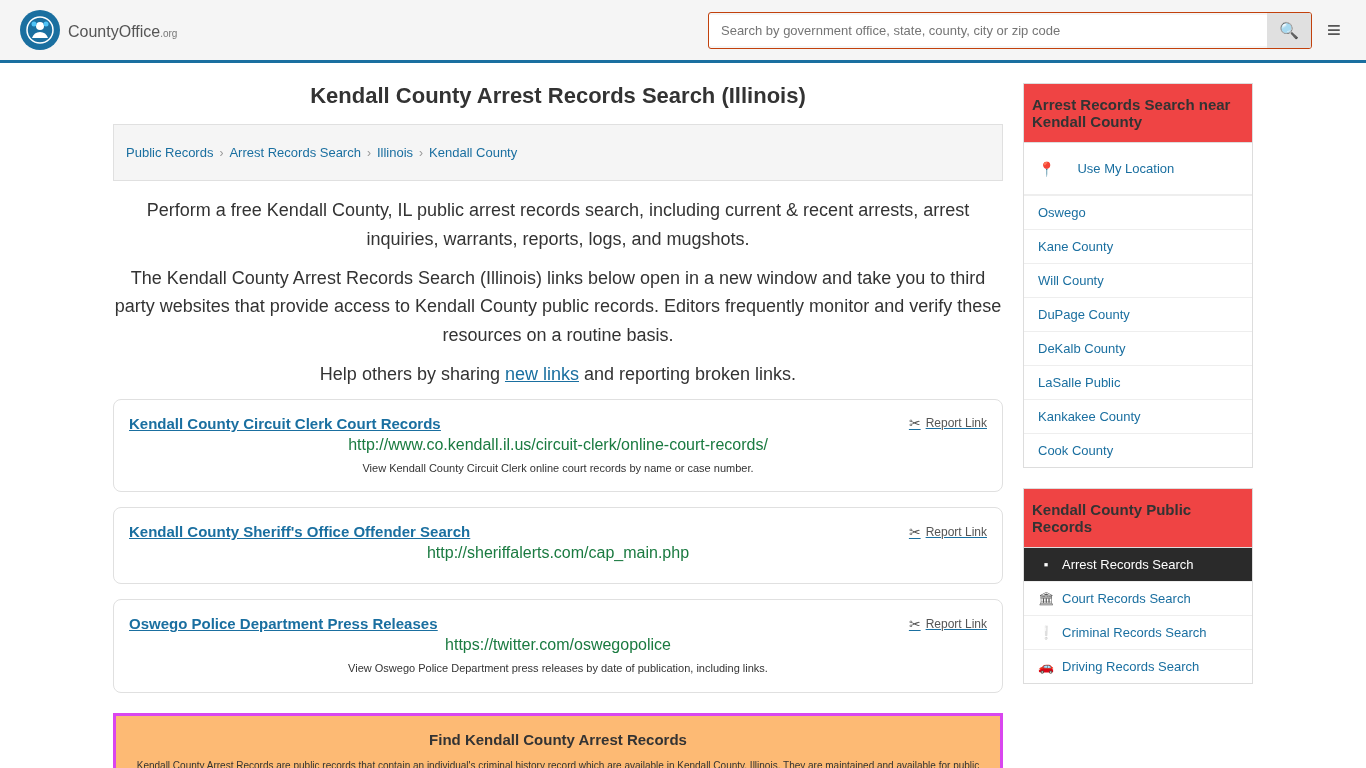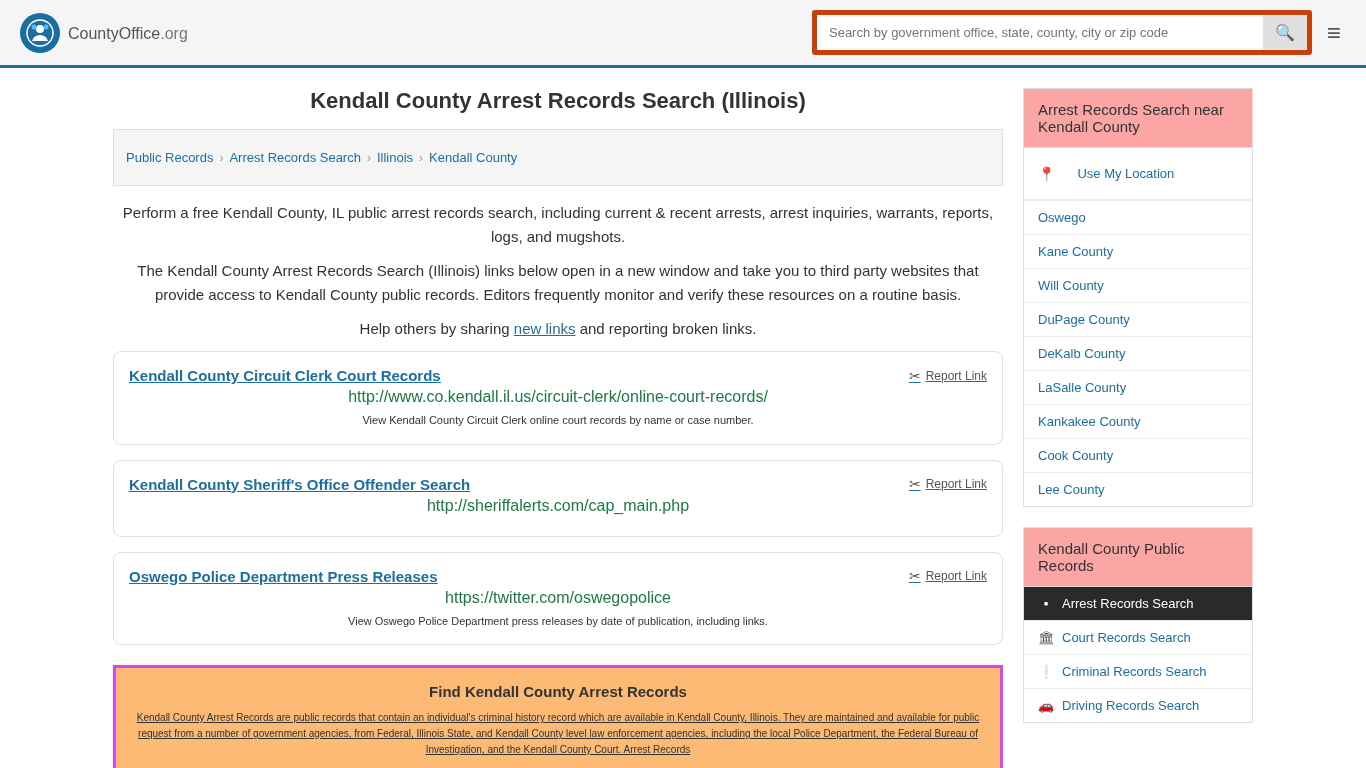--- a/index.html
+++ b/index.html
@@ -41,24 +41,24 @@
       font-size: 16px;
     }
     .header-right {
       display: flex;
       align-items: center;
       gap: 10px;
     }
     .search-bar {
       display: flex;
       align-items: center;
-      border: 5px solid #c2410c;
+      border: 1px solid #c2410c;
       border-radius: 3px;
       overflow: hidden;
-      width: 500px;
+      width: 604px;
       justify-content: space-between;
     }
     .search-bar input {
       flex: 1;
       border: none;
       outline: none;
       padding: 8px 12px;
       font-size: 13px;
       color: #666;
     }
@@ -110,21 +110,21 @@
     }
     .breadcrumb a {
       color: #1a6fa0;
       text-decoration: none;
     }
     .breadcrumb-sep { color: #999; font-size: 12px; }
 
     .intro-text {
       margin-bottom: 10px;
       line-height: 1.6;
-      font-size: 15px;
+      font-size: 18px;
     }
     .intro-text a {
       color: #1a6fa0;
       text-decoration: underline;
     }
 
     
     .result-card {
       border: 1px solid #e0e0e0;
       border-radius: 8px;
@@ -190,24 +190,24 @@
 
     
     .sidebar {
       width: 230px;
       flex-shrink: 0;
     }
     .sidebar-section {
       margin-bottom: 20px;
     }
     .sidebar-header {
-      background: #fca5a5;
-      padding: 12px 14px;
+      background: #ef4444;
+      padding: 12px 8px;
       font-size: 15px;
-      font-weight: normal;
+      font-weight: bold;
       color: #333;
       border: 1px solid #ddd;
     }
     .sidebar-list {
       list-style: none;
       border: 1px solid #ddd;
       border-top: none;
     }
     .sidebar-list li {
       border-bottom: 1px solid #eee;
@@ -262,21 +262,21 @@
     <div class="logo-icon">
       <svg width="28" height="28" viewBox="0 0 28 28">
         <circle cx="14" cy="14" r="13" fill="#1a6fa0" stroke="white" stroke-width="1.5"></circle>
         <circle cx="14" cy="10" r="4" fill="white"></circle>
         <path d="M6 22 Q8 16 14 16 Q20 16 22 22" fill="white"></path>
         <circle cx="8" cy="8" r="2.5" fill="#4fc3f7"></circle>
         <circle cx="20" cy="8" r="2.5" fill="#4fc3f7"></circle>
       </svg>
     </div>
     <div class="logo-text">
-      <span>CountyOffice</span><span style="font-size:16px;color:#777;font-weight:normal;">.org</span>
+      <span>CountyOffice</span><span style="font-size:10px;color:#777;font-weight:normal;">.org</span>
     </div>
   </div>
   <div class="header-right">
     <div class="search-bar">
       <input type="text" placeholder="Search by government office, state, county, city or zip code" style="">
       <button>🔍</button>
     </div>
     <div class="menu-icon">≡</div>
   </div>
 </div>
@@ -378,36 +378,31 @@
             <span>DuPage County</span>
           </a>
         </li>
         <li>
           <a href="#">
             <span>DeKalb County</span>
           </a>
         </li>
         <li>
           <a href="#">
-            <span>LaSalle County</span>
+            <span>LaSalle Public</span>
           </a>
         </li>
         <li>
           <a href="#">
             <span>Kankakee County</span>
           </a>
         </li>
         <li>
           <a href="#">
             <span>Cook County</span>
-          </a>
-        </li>
-        <li>
-          <a href="#">
-            <span>Lee County</span>
           </a>
         </li>
       </ul>
     </div>
 
     <div class="sidebar-section">
       <div class="sidebar-header">Kendall County Public Records</div>
       <ul class="sidebar-list">
         <li class="active">
           <a href="#">

